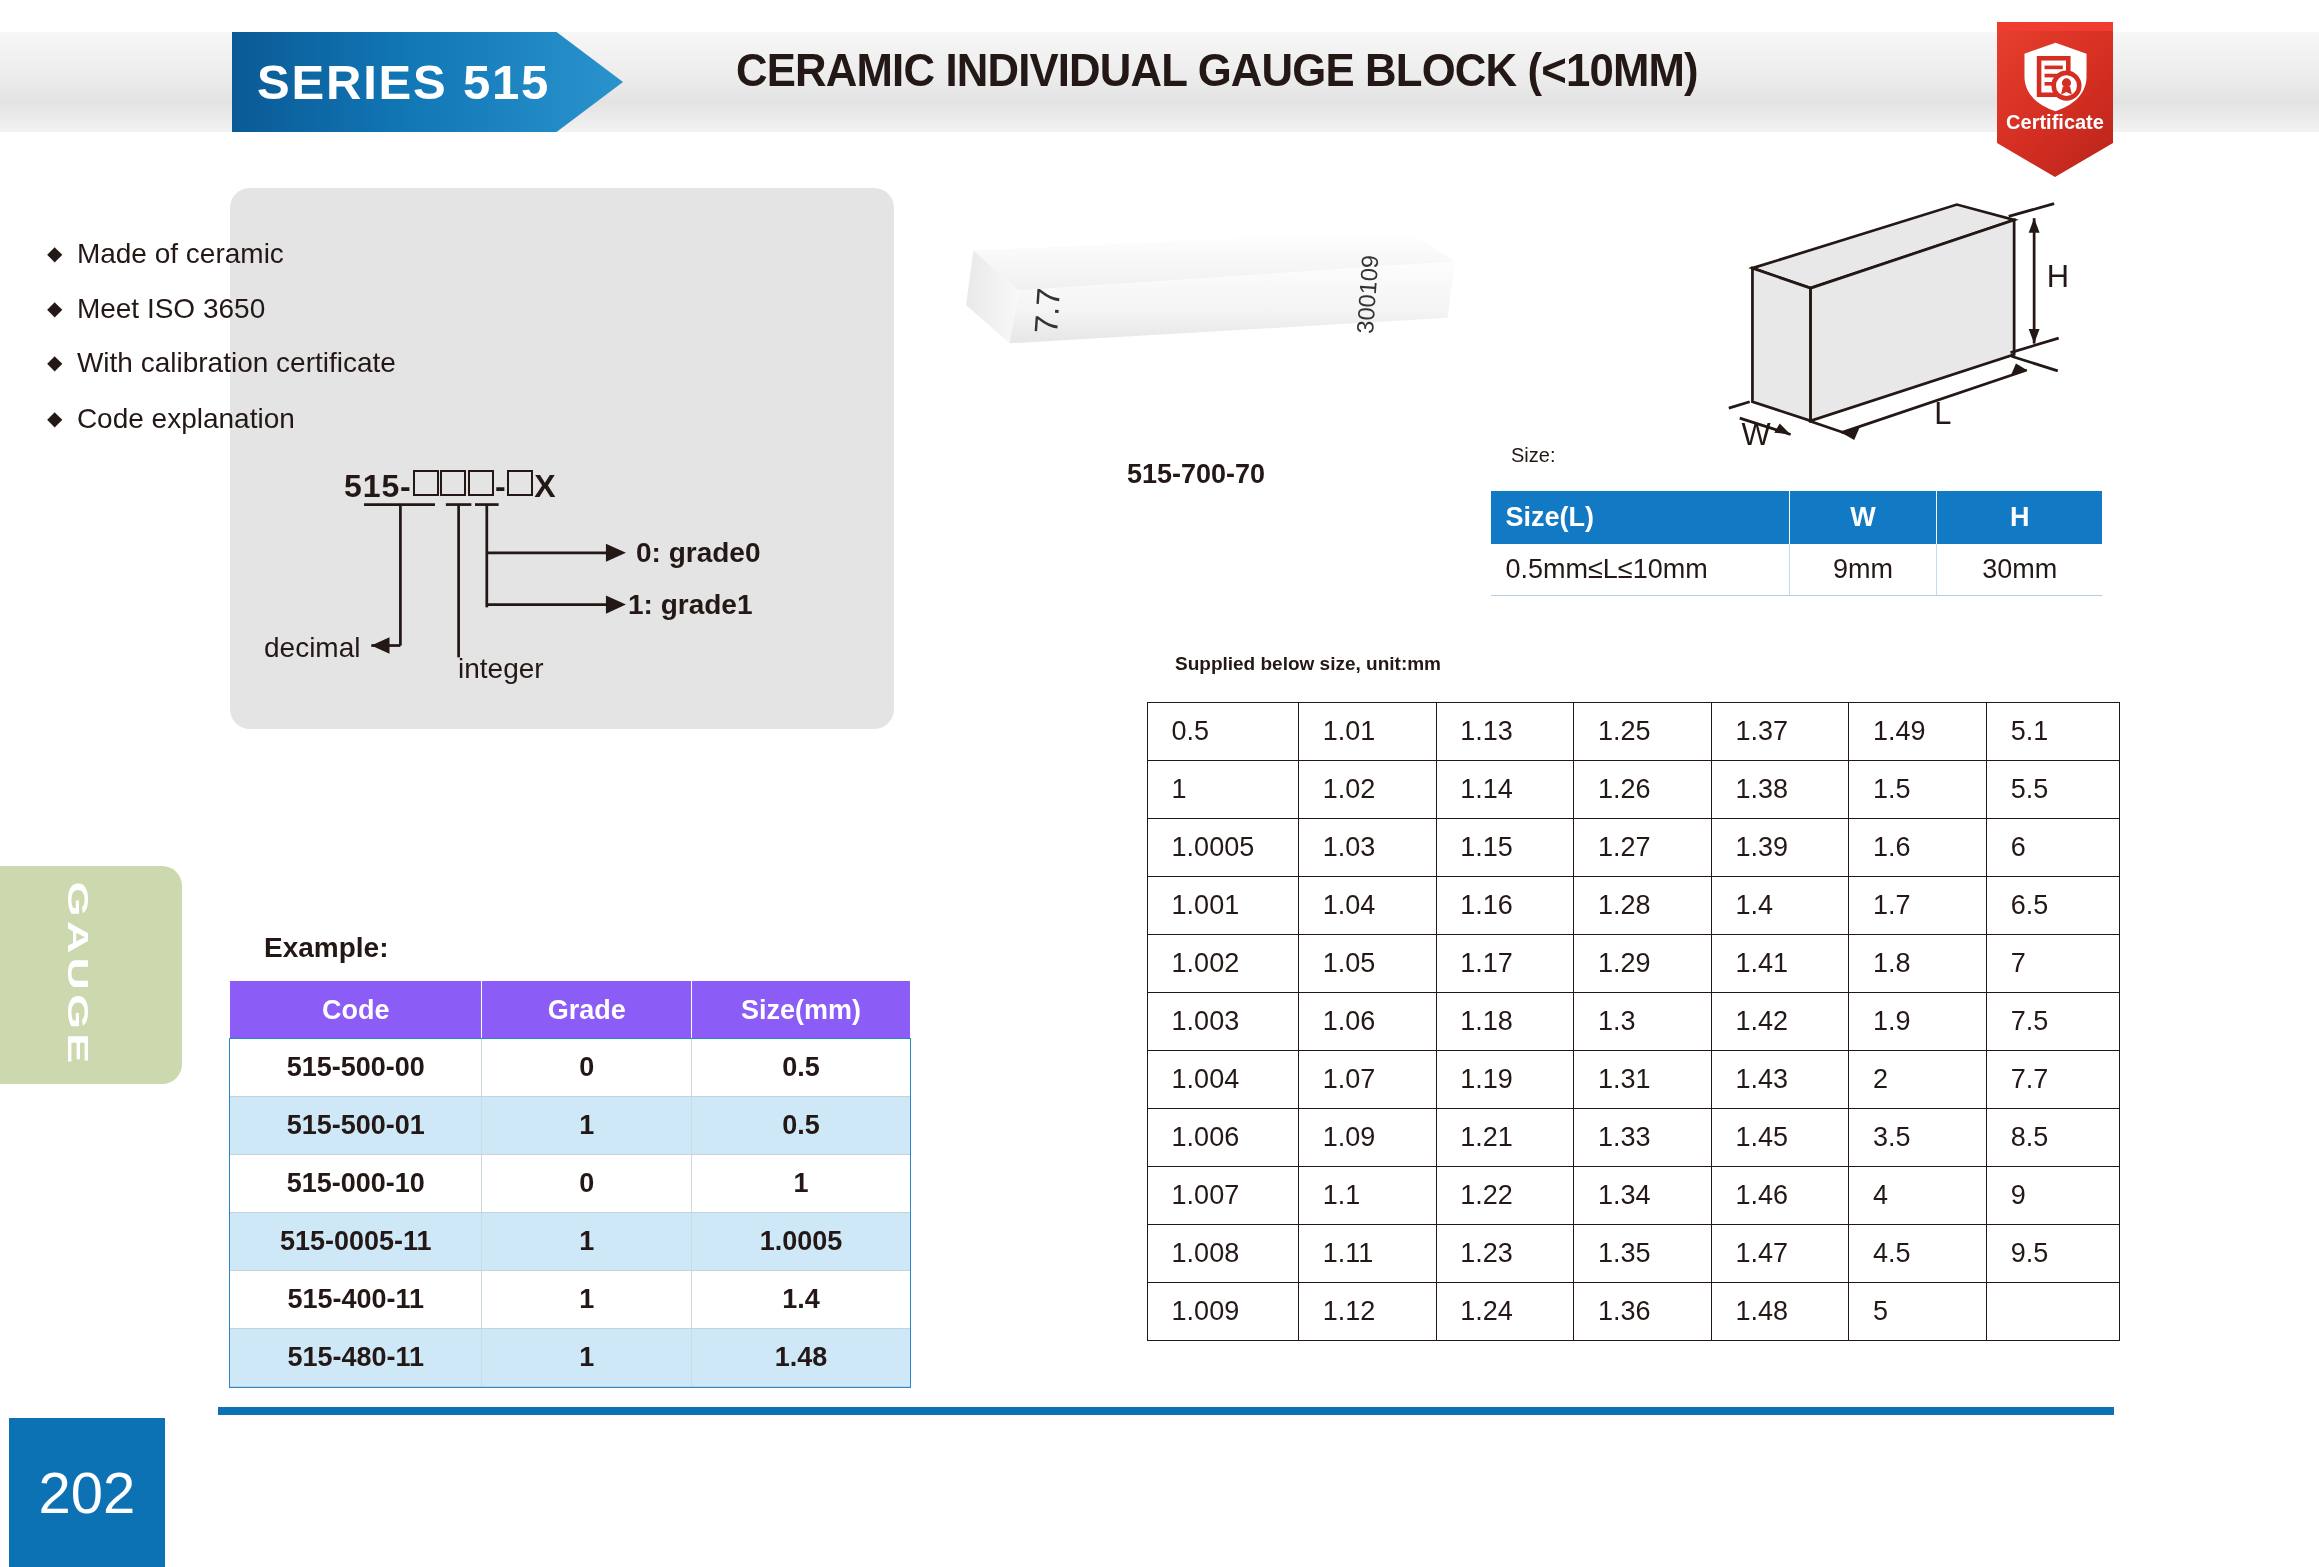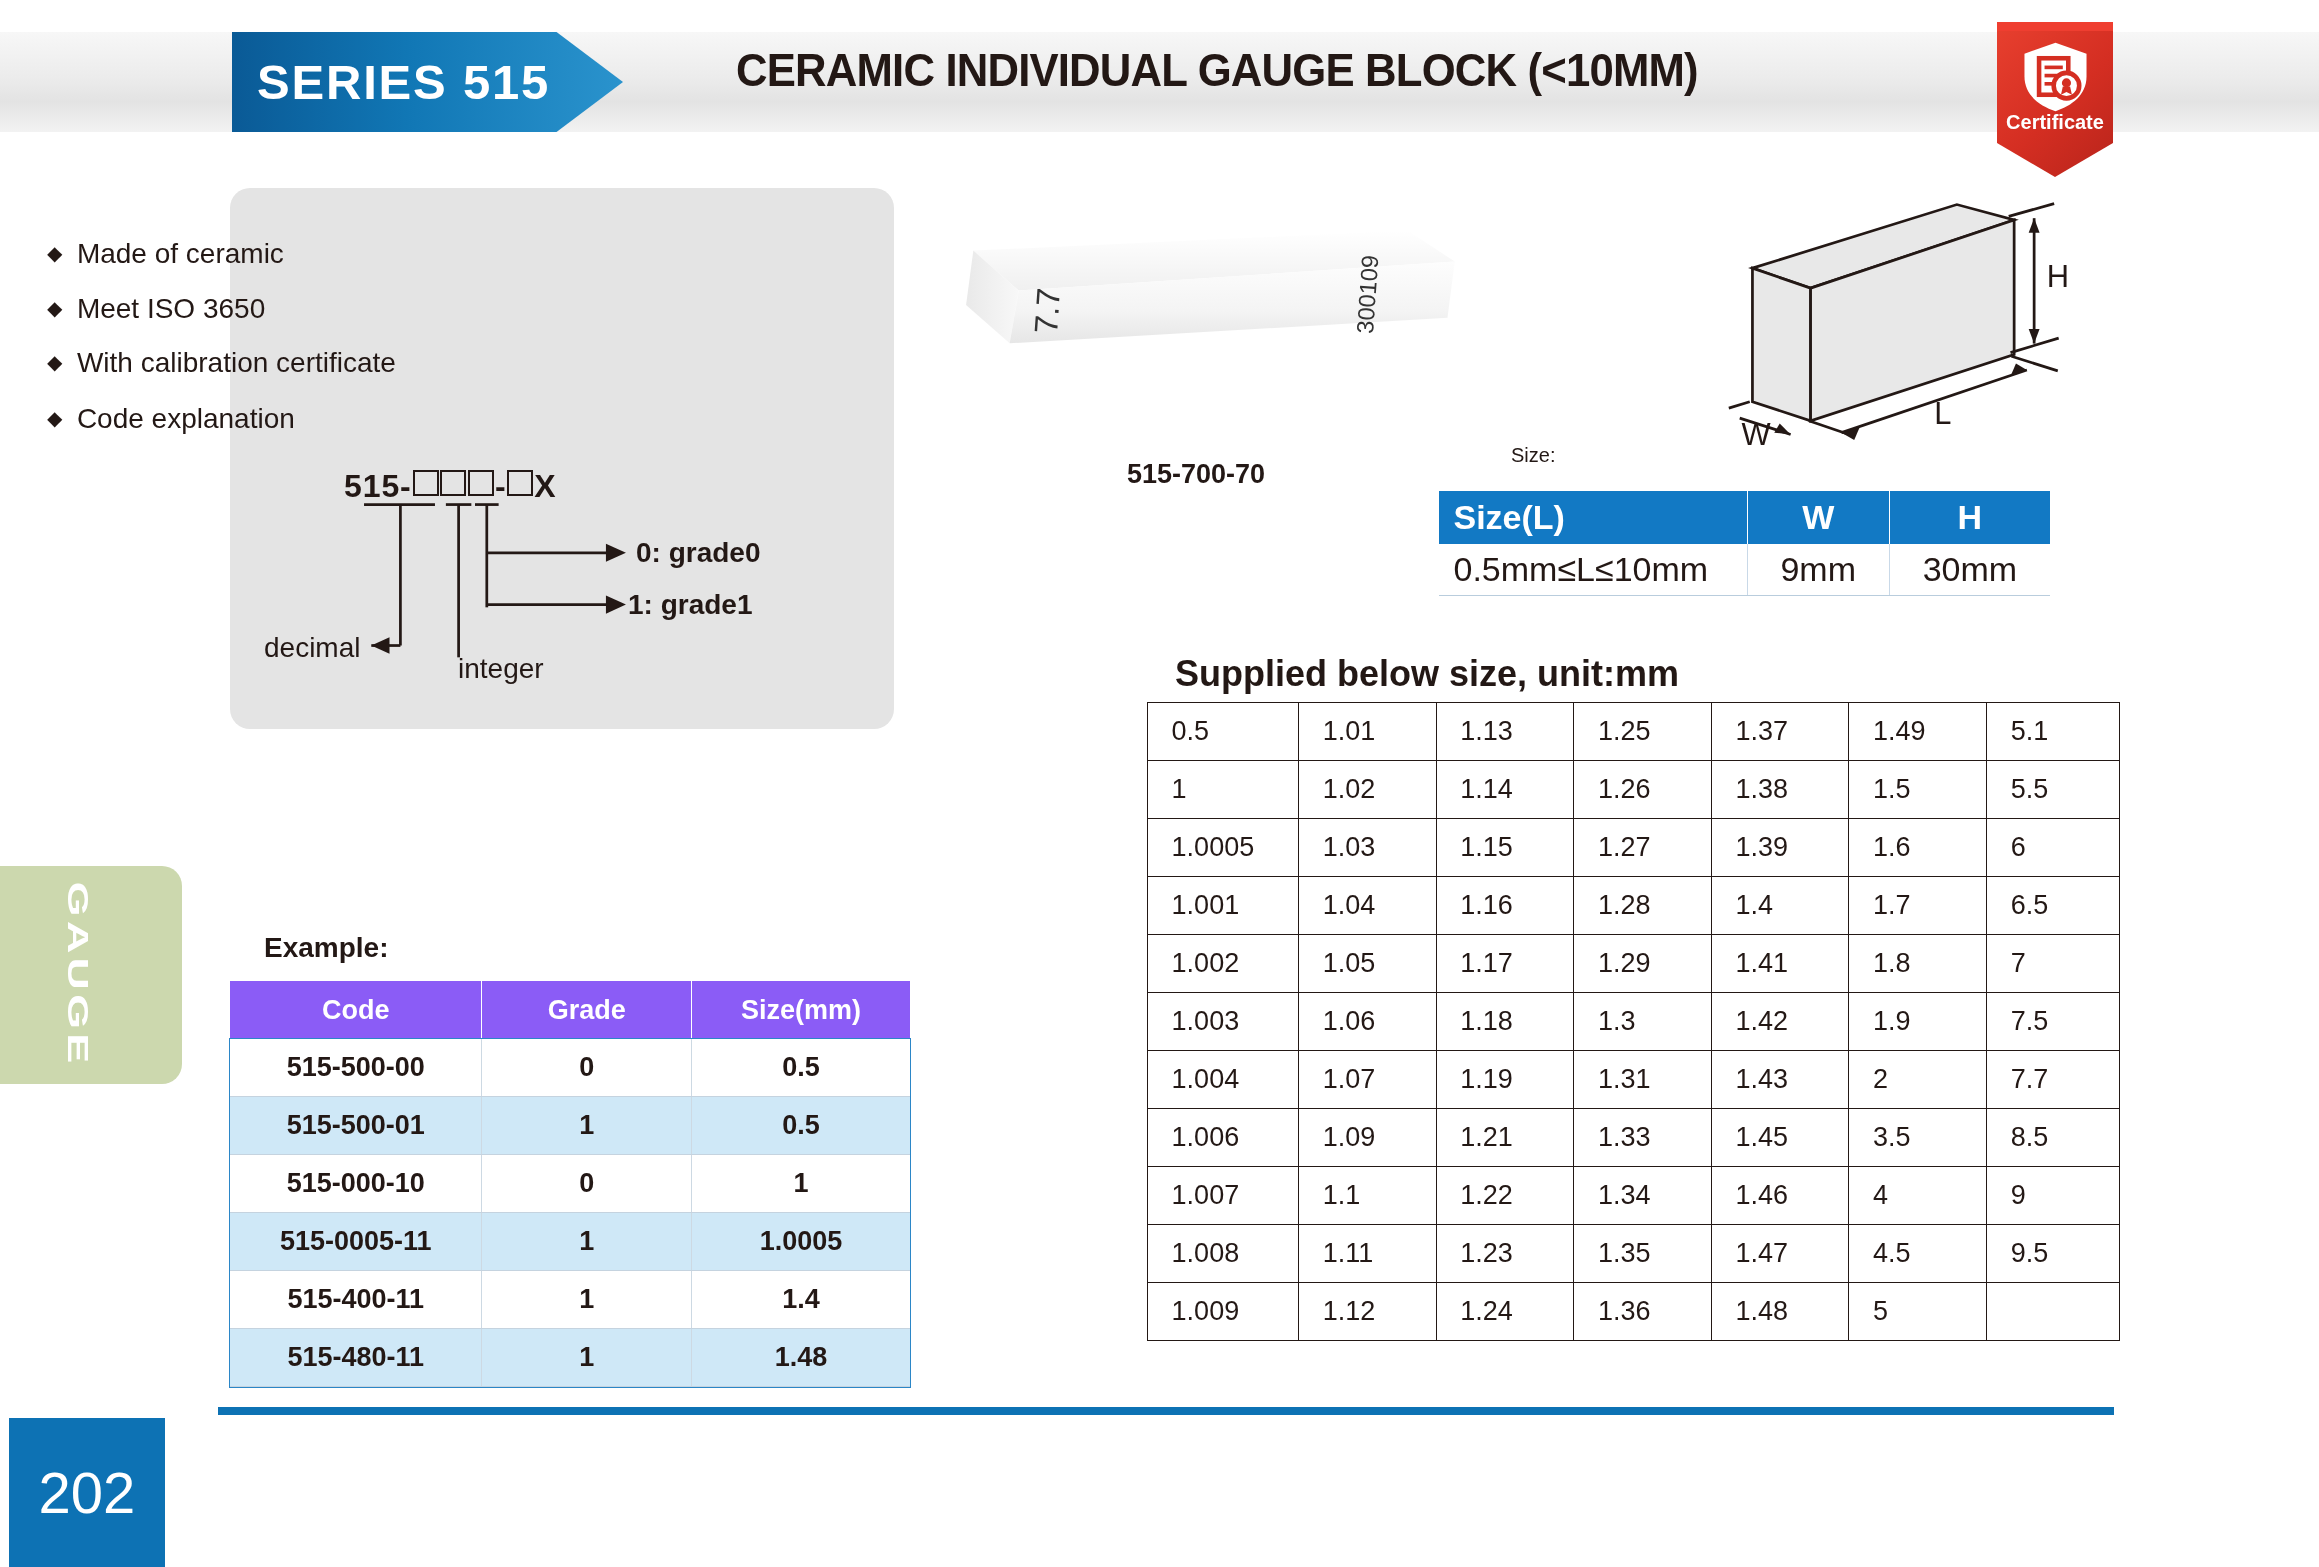--- a/index.html
+++ b/index.html
@@ -140,24 +140,24 @@
     position: absolute; left: 1727px; top: 200px;
     width: 418px; height: 259px;
   }
 
   
   #size-heading {
     position: absolute; left: 1511px; top: 444px;
     font-size: 20px; font-weight: normal; color: #231815;
   }
   #size-table {
-    position: absolute; left: 1439px; top: 491px;
+    position: absolute; left: 1491px; top: 491px;
     width: 611px;
     border-collapse: collapse;
-    font-size: 34px;
+    font-size: 27px;
   }
   #size-table th {
     background: #1279c4;
     color: #ffffff;
     font-weight: bold;
     height: 53px;
     border-right: 1.8px solid #ffffff;
     padding: 0 14.5px;
   }
   #size-table th:last-child { border-right: none; }
@@ -171,21 +171,21 @@
   #size-table td:last-child { border-right: none; }
   #size-table .col-l { text-align: left; width: 300px; }
   #size-table .col-w { text-align: center; width: 145px; }
   #size-table .col-h { text-align: center; width: 164px; }
   #size-table tbody tr:nth-child(even) td { background: #cfe8f7; }
   #size-table tbody tr:nth-child(odd) td { background: #ffffff; }
 
   
   #supplied-heading {
     position: absolute; left: 1175px; top: 653px;
-    font-size: 36px; font-weight: bold; color: #231815;
+    font-size: 19px; font-weight: bold; color: #231815;
   }
   #supplied-table {
     position: absolute; left: 1147px; top: 702px;
     width: 973px;
     border-collapse: collapse;
     font-size: 27px;
   }
   #supplied-table td {
     height: 55px;
     border: 1.8px solid #231815;

